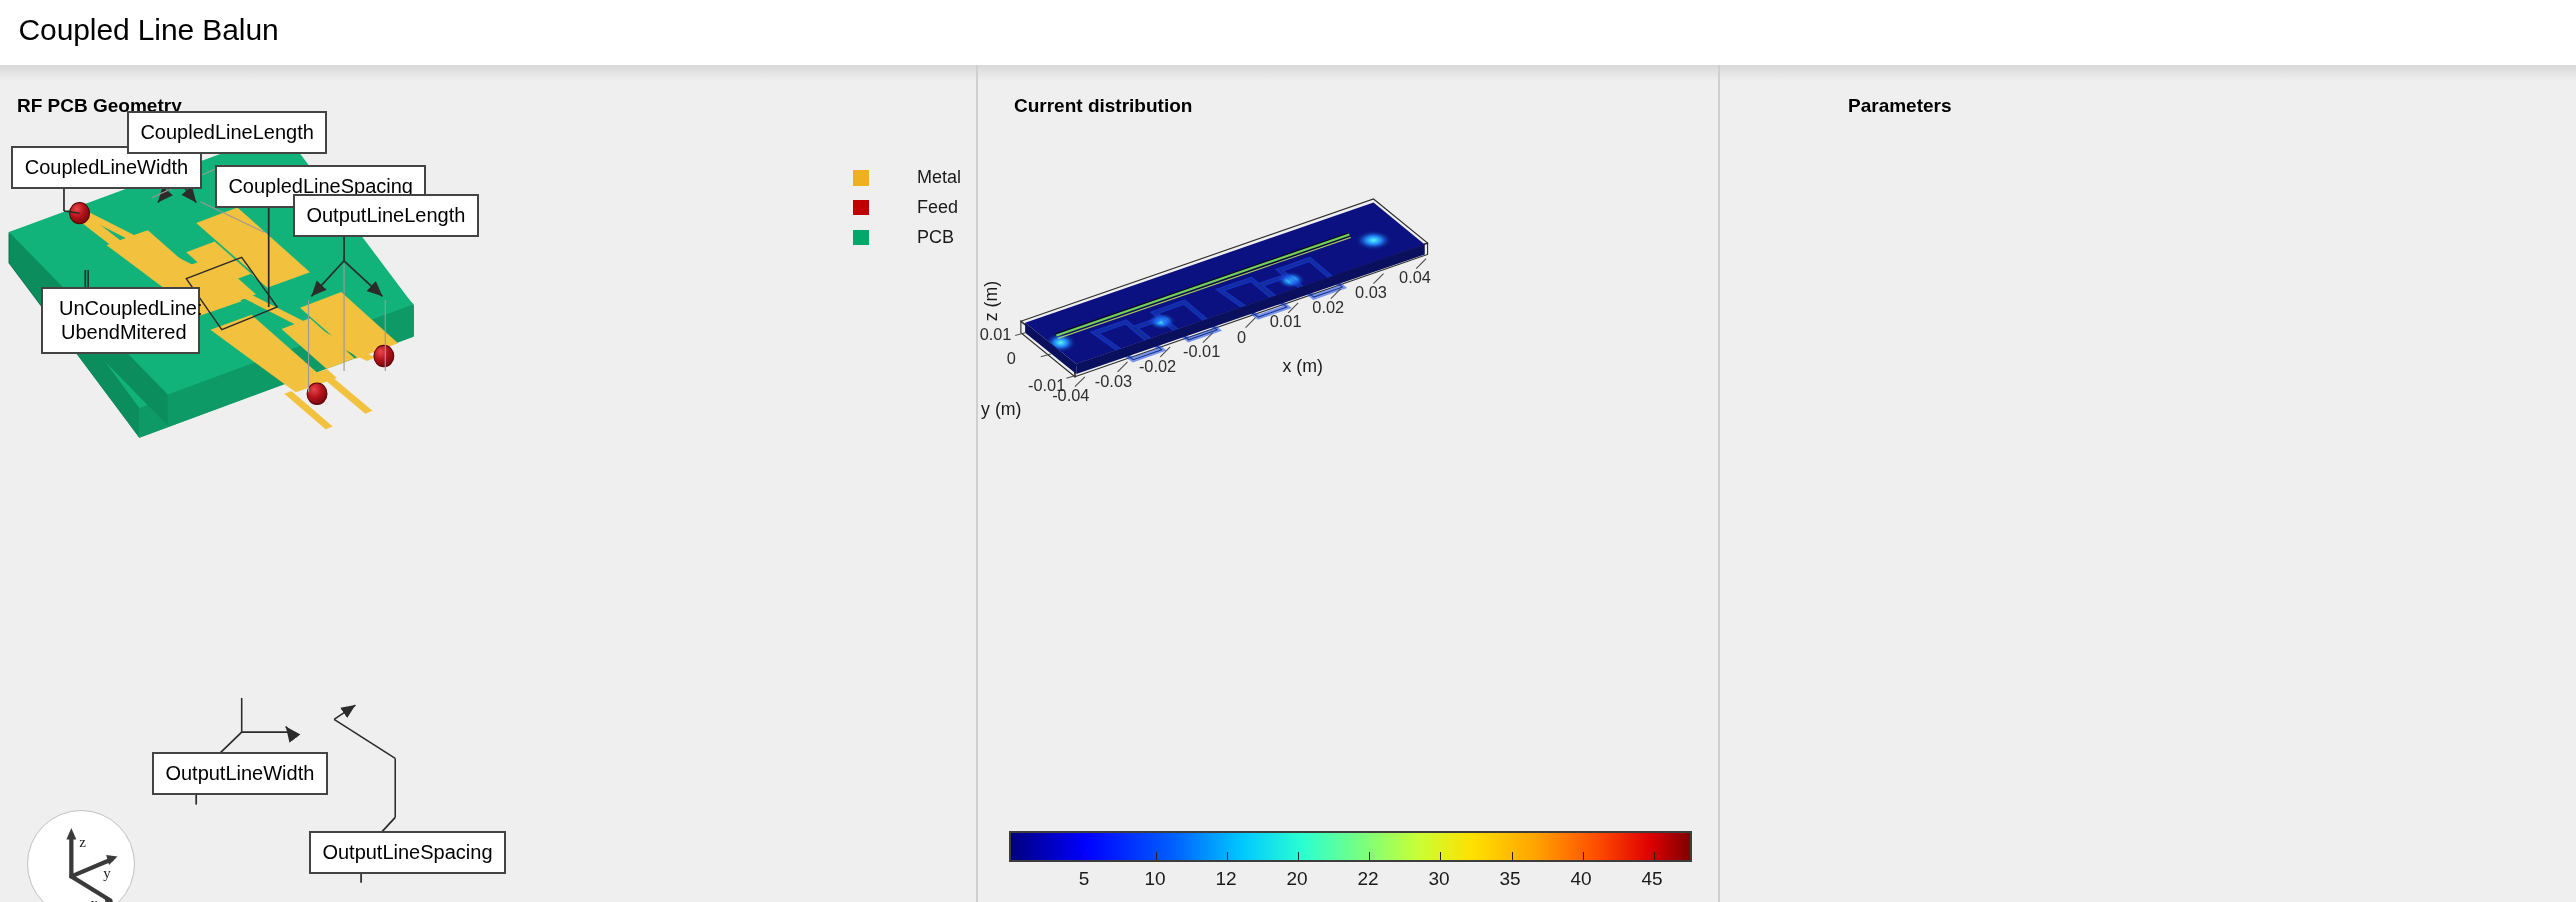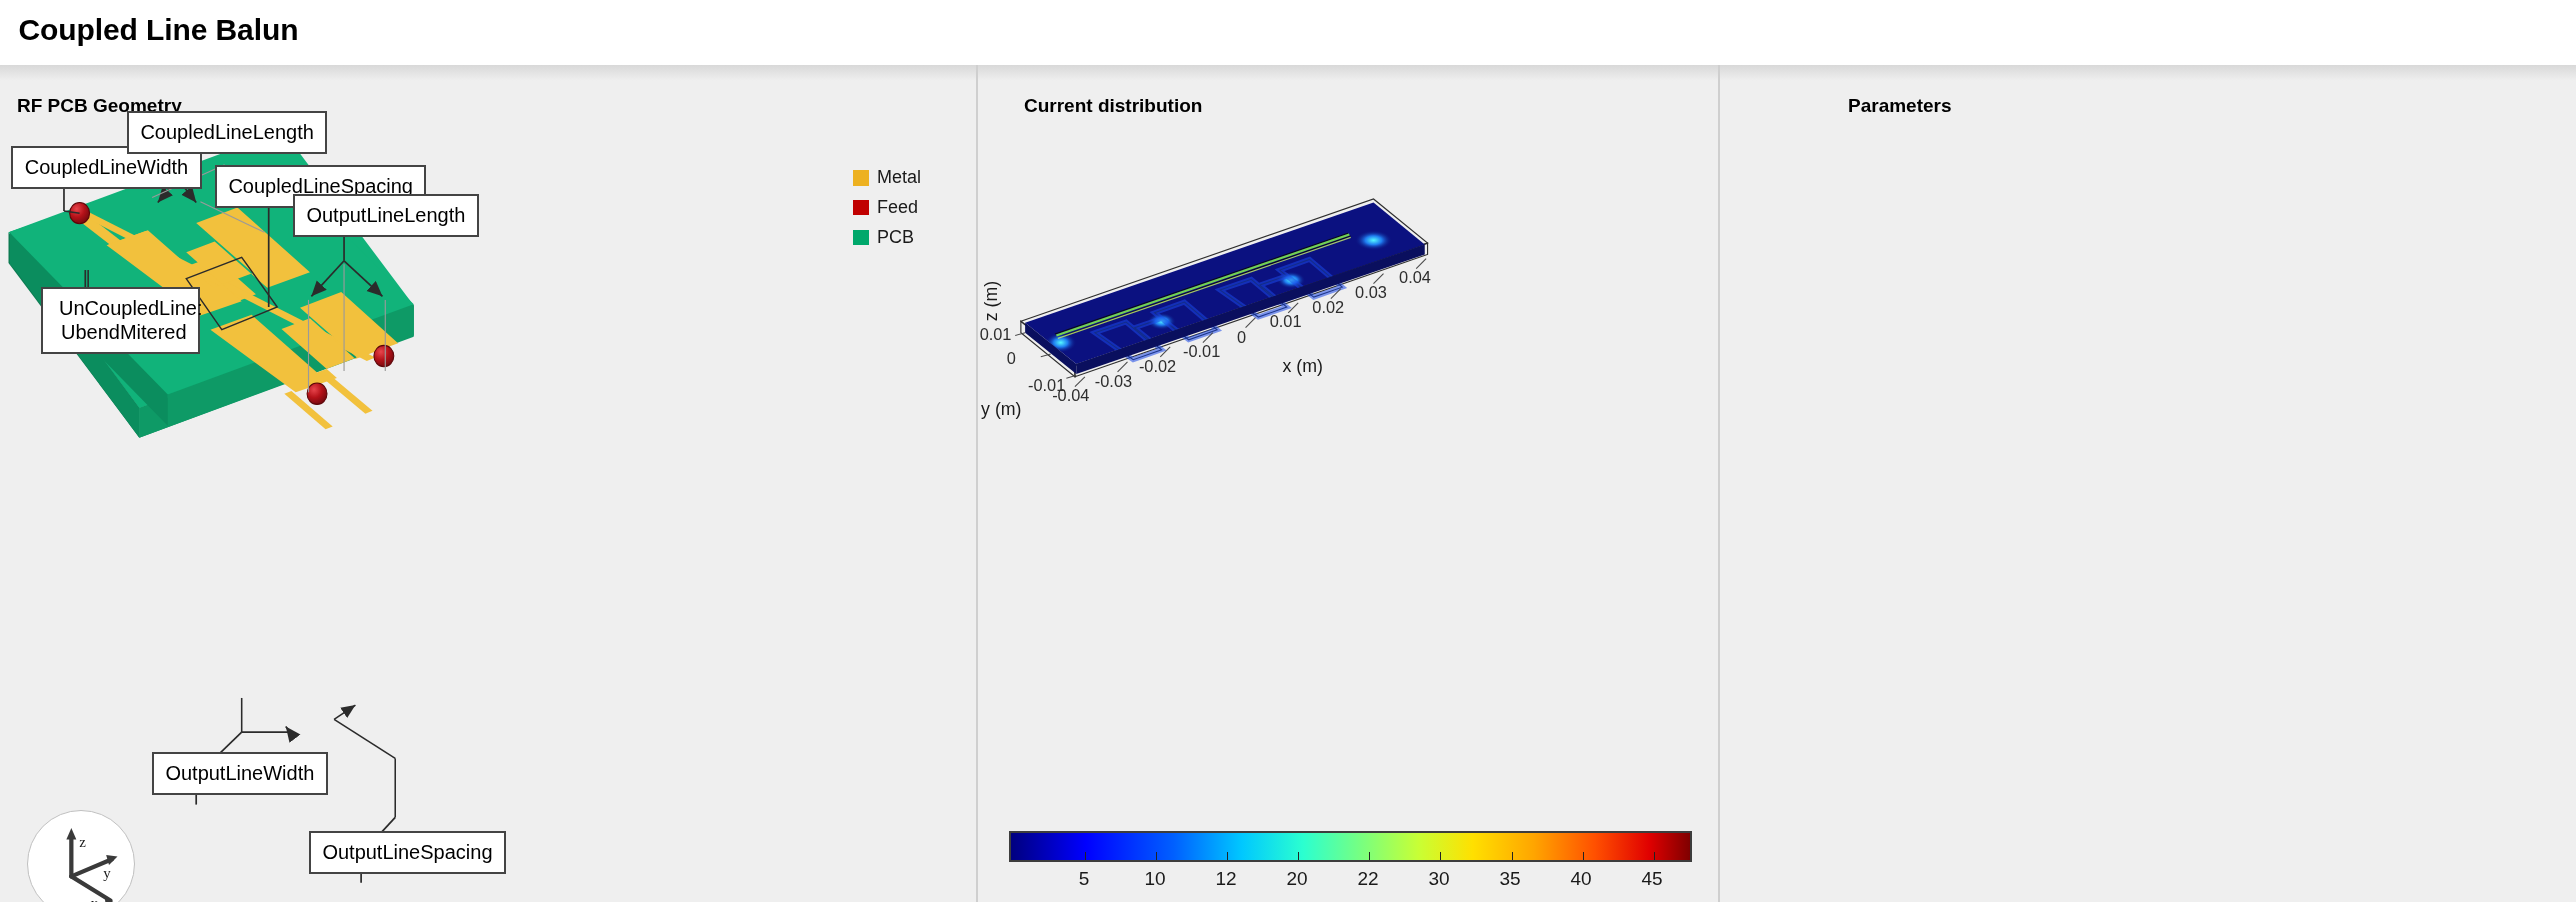--- a/index.html
+++ b/index.html
@@ -11,61 +11,61 @@
   }
   #app { position: relative; width: 2576px; height: 903px; background:#ffffff; }
 
   
   #titlebar {
     position:absolute; left:0; top:0; width:2576px; height:65px;
     background:#ffffff;
   }
   #title-text {
     position:absolute; left:18.5px; top:12.8px;
-    font-size:30px; font-weight:bold; color:#000000;
+    font-size:30px; font-weight:normal; color:#000000;
     letter-spacing:-0.1px;
   }
 
   
   #panels { position:absolute; left:0; top:65px; width:2576px; height:867px; }
   .panel {
     position:absolute; top:0; height:838px;
     background:#efefef;
     background-image: linear-gradient(to bottom,#d8d8d8 0px,#efefef 15.6px,#efefef 100%);
   }
   #panel-geometry { left:0;    width:976px; }
   #panel-current  { left:976px; width:742px; border-left:2.1px solid #cfcfcf; }
   #panel-params   { left:1718px; width:858px; border-left:2.1px solid #cfcfcf; }
 
   .panel-title {
     position:absolute; font-size:19px; font-weight:bold; color:#000;
   }
   #geometry-title { left:17px; top:30px; }
-  #current-title  { left:46px;  top:30px;text-align:center; }
+  #current-title  { left:36px;  top:30px;text-align:center; }
   #params-title   { left:128px; top:30px; }
 
   
   .callout {
     position:absolute;
     background:#ffffff;
     border:2.1px solid #444444;
     font-size:20px; color:#000;
     padding:7.1px 11.4px;
     text-align:right;
     line-height:1.22;
     white-space:nowrap;
     font-family:"Liberation Sans", sans-serif;
   }
   .callout.two-line { white-space:normal;padding-left:16px; }
 
   
   #geo-legend { position:absolute; left:853px; top:100px; }
   .geo-legend-row { display:flex; align-items:center; height:25.6px; margin-bottom:4.3px; }
   .geo-swatch { width:15.6px; height:15.6px; margin-right:8.5px; }
-  .geo-legend-label { font-size:18px; color:#1a1a1a; }
+  .geo-legend-label { font-size:18px; color:#1a1a1a;margin-left:40px; }
 
   
   #axis-triad {
     position:absolute; left:27px; top:745px; width:108px; height:108px;
     border-radius:50%; background:#ffffff; border:1.4px solid #c0c0c0;
   }
 
   
   #colorbar-wrap { position:absolute; left:1008px; top:766px; width:683px; }
   #colorbar {

